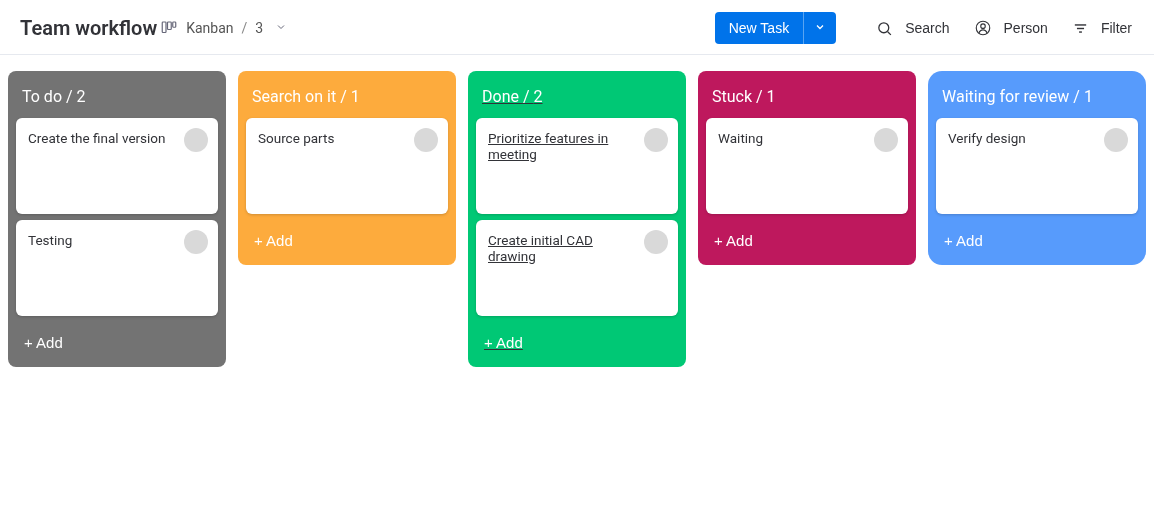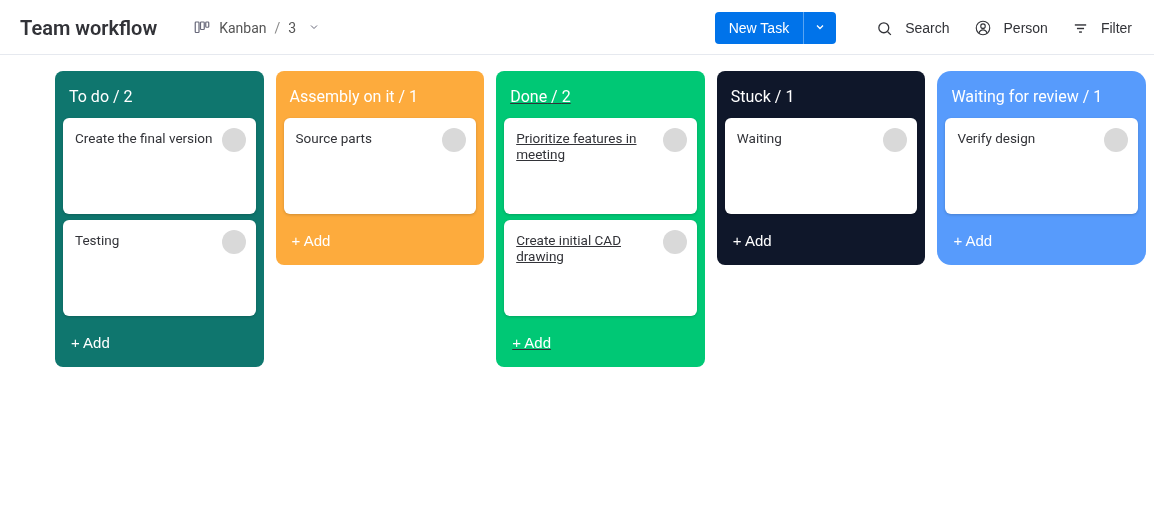--- a/index.html
+++ b/index.html
@@ -12,21 +12,21 @@
   }
   .header {
     display: flex;
     align-items: center;
     padding: 12px 20px 10px 20px;
     border-bottom: 1px solid #e6e9ef;
   }
   .title {
     font-size: 20px;
     font-weight: 600;
-    margin-right: 36px;
+    margin-right: 3px;
   }
   .view-switch {
     display: flex;
     align-items: center;
     gap: 8px;
     font-size: 14px;
     color: #555;
     cursor: pointer;
     text-align: right;
   }
@@ -114,24 +114,24 @@
   .add-btn {
     background: transparent;
     border: none;
     color: #fff;
     font-size: 15px;
     text-align: left;
     padding: 12px 8px;
     cursor: pointer;
     border-radius: 4px;
   }
-  .col-todo   { background: #0f766e; margin-left: 47px; }
+  .col-todo   { background: #737373; }
   .col-work   { background: #fdab3d; }
   .col-done   { background: #00c875; text-decoration: underline; }
-  .col-stuck  { background: #0f172a; }
+  .col-stuck  { background: #be185d; }
   .col-wait   { background: #579bfc; border-radius: 14px; }
 </style>
 </head>
 <body>
 
 <div class="header">
   <div class="title">Team workflow</div>
   <div class="view-switch">
     <span class="kanban-icon">
       <svg width="18" height="18" viewBox="0 0 24 24" fill="none" stroke="#676879" stroke-width="1.6">
@@ -210,21 +210,21 @@
     </div>
     <div class="card">
       <div class="card-title">Testing</div>
       <div class="avatar"></div>
     </div>
     <button class="add-btn">+ Add</button>
   </div>
 
   <div class="column col-work">
     <div class="col-header">
-      <span>Assembly on it</span>
+      <span>Search on it</span>
       <span> / </span>
       <span>1</span>
     </div>
     <div class="card">
       <div class="card-title">Source parts</div>
       <div class="avatar"></div>
     </div>
     <button class="add-btn">+ Add</button>
   </div>
 

